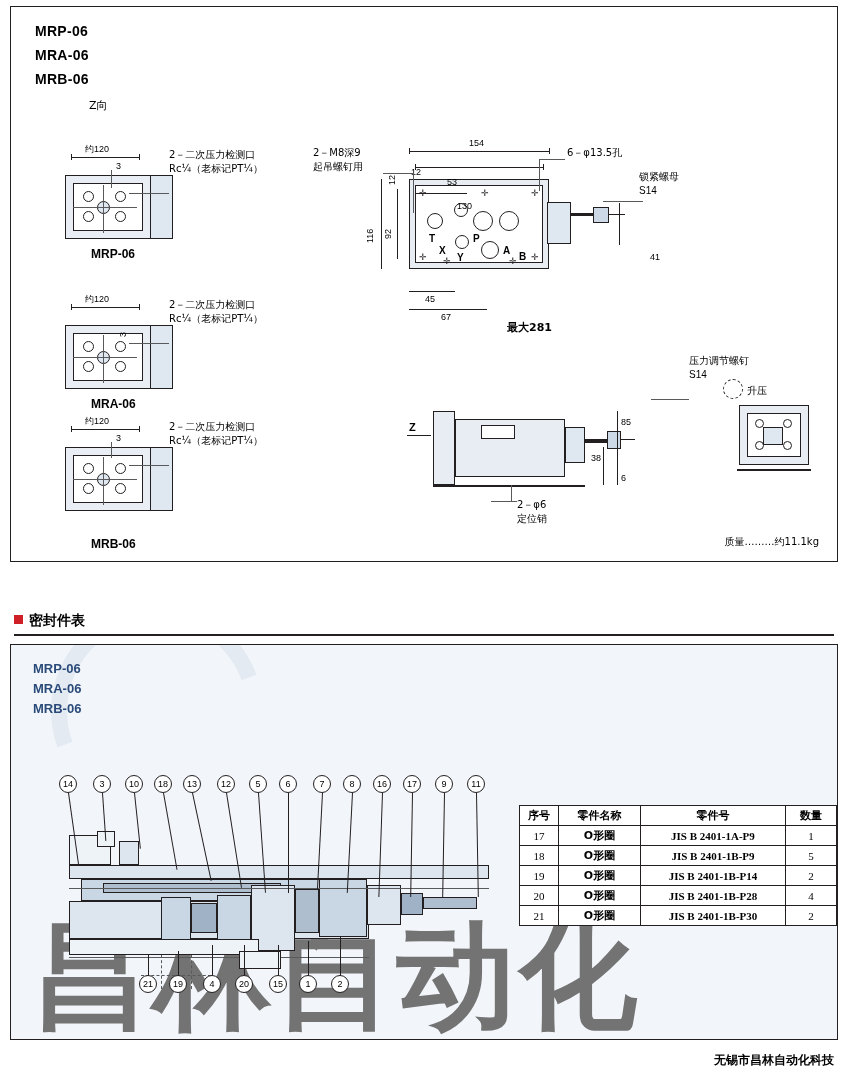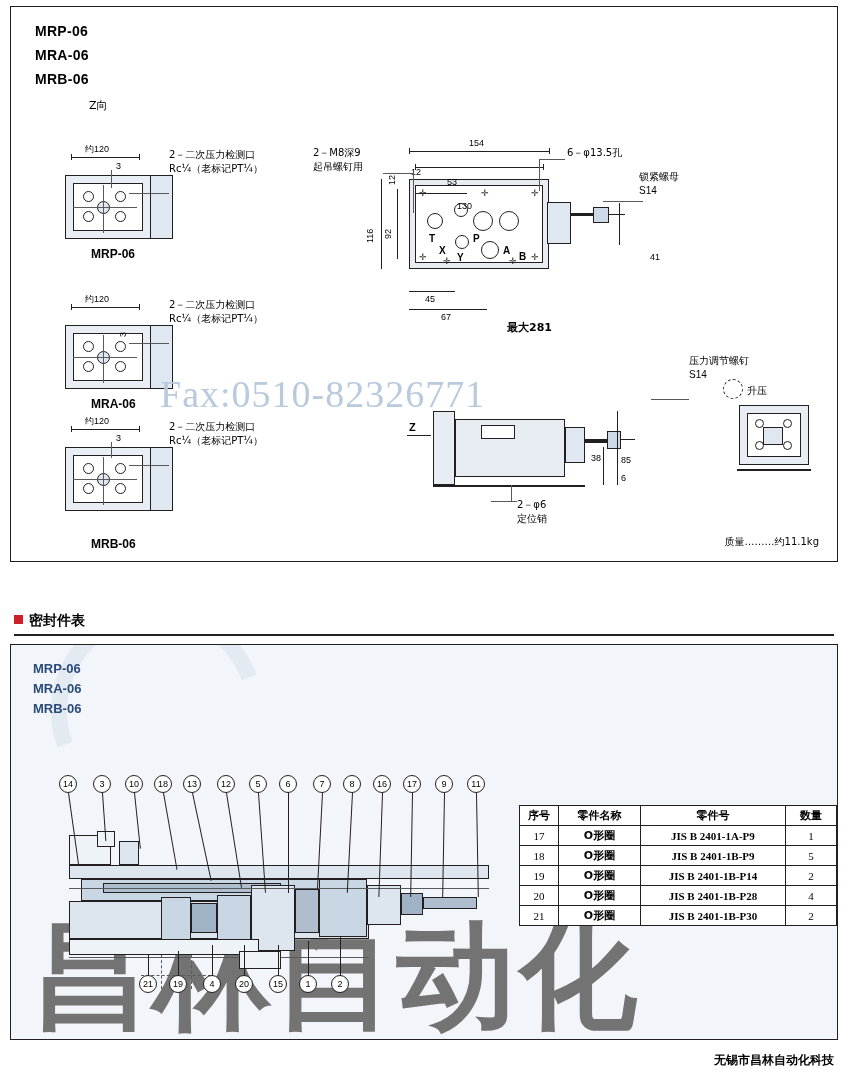--- a/index.html
+++ b/index.html
@@ -465,21 +465,21 @@
     <div class="box" style="left:554px; top:420px; width:20px; height:36px; background:#dfe7f1;"></div>
     <div class="ln hl" style="left:574px; top:432px; width:22px; height:4px;"></div>
     <div class="box" style="left:596px; top:424px; width:14px; height:18px; background:#cdd9e6;"></div>
     <div class="ln hl" style="left:610px; top:432px; width:14px;"></div>
     <div class="ln hl" style="left:422px; top:478px; width:152px; height:2px;"></div>
 
     <div class="lbl b" style="left:398px; top:414px; font-size:11px;">Z</div>
     <div class="ln hl" style="left:396px; top:428px; width:24px; background:#231f20;"></div>
 
     <div class="dimline vl" style="left:606px; top:404px; width:1px; height:74px; background:#231f20;"></div>
-    <div class="dimtxt" style="left:610px; top:410px;margin-top:38px;">85</div>
+    <div class="dimtxt" style="left:610px; top:410px;">85</div>
     <div class="dimline vl" style="left:592px; top:440px; width:1px; height:38px; background:#231f20;"></div>
     <div class="dimtxt" style="left:580px; top:446px;">38</div>
     <div class="dimtxt" style="left:610px; top:466px;">6</div>
 
     <div class="lbl cn" style="left:506px; top:492px;">2－φ6</div>
     <div class="lbl cn" style="left:506px; top:506px;text-align:center;">定位销</div>
     <div class="ln vl" style="left:500px; top:478px; height:16px; background:#58595b;"></div>
     <div class="ln hl" style="left:480px; top:494px; width:26px; background:#58595b;"></div>
 
     <div class="box fill" style="left:728px; top:398px; width:70px; height:60px;"></div>
@@ -493,21 +493,20 @@
 
     <div class="lbl cn" style="left:678px; top:348px;">压力调节螺钉</div>
     <div class="lbl" style="left:678px; top:362px;">S14</div>
     <div class="lbl cn" style="left:736px; top:378px;">升压</div>
     <div class="circ" style="left:712px; top:372px; width:20px; height:20px; border-style:dashed; background:transparent;"></div>
     <div class="ln hl" style="left:640px; top:392px; width:38px; background:#58595b;"></div>
 
     <div class="mass-note">质量………约11.1kg</div>
   </div>
 
-  <div class="wm-phone wm-fax">Fax:0510-82326771</div>
 
   <div class="sec-head">
     <span class="sq"></span><span>密封件表</span>
   </div>
   <div class="sec-rule"></div>
 
   <div class="panel-bottom">
 
     <div class="wm-swoosh" style="left:40px; top:-40px; width:180px; height:180px; transform:rotate(25deg);"></div>
     <div class="wm-cn">昌林自动化</div>

